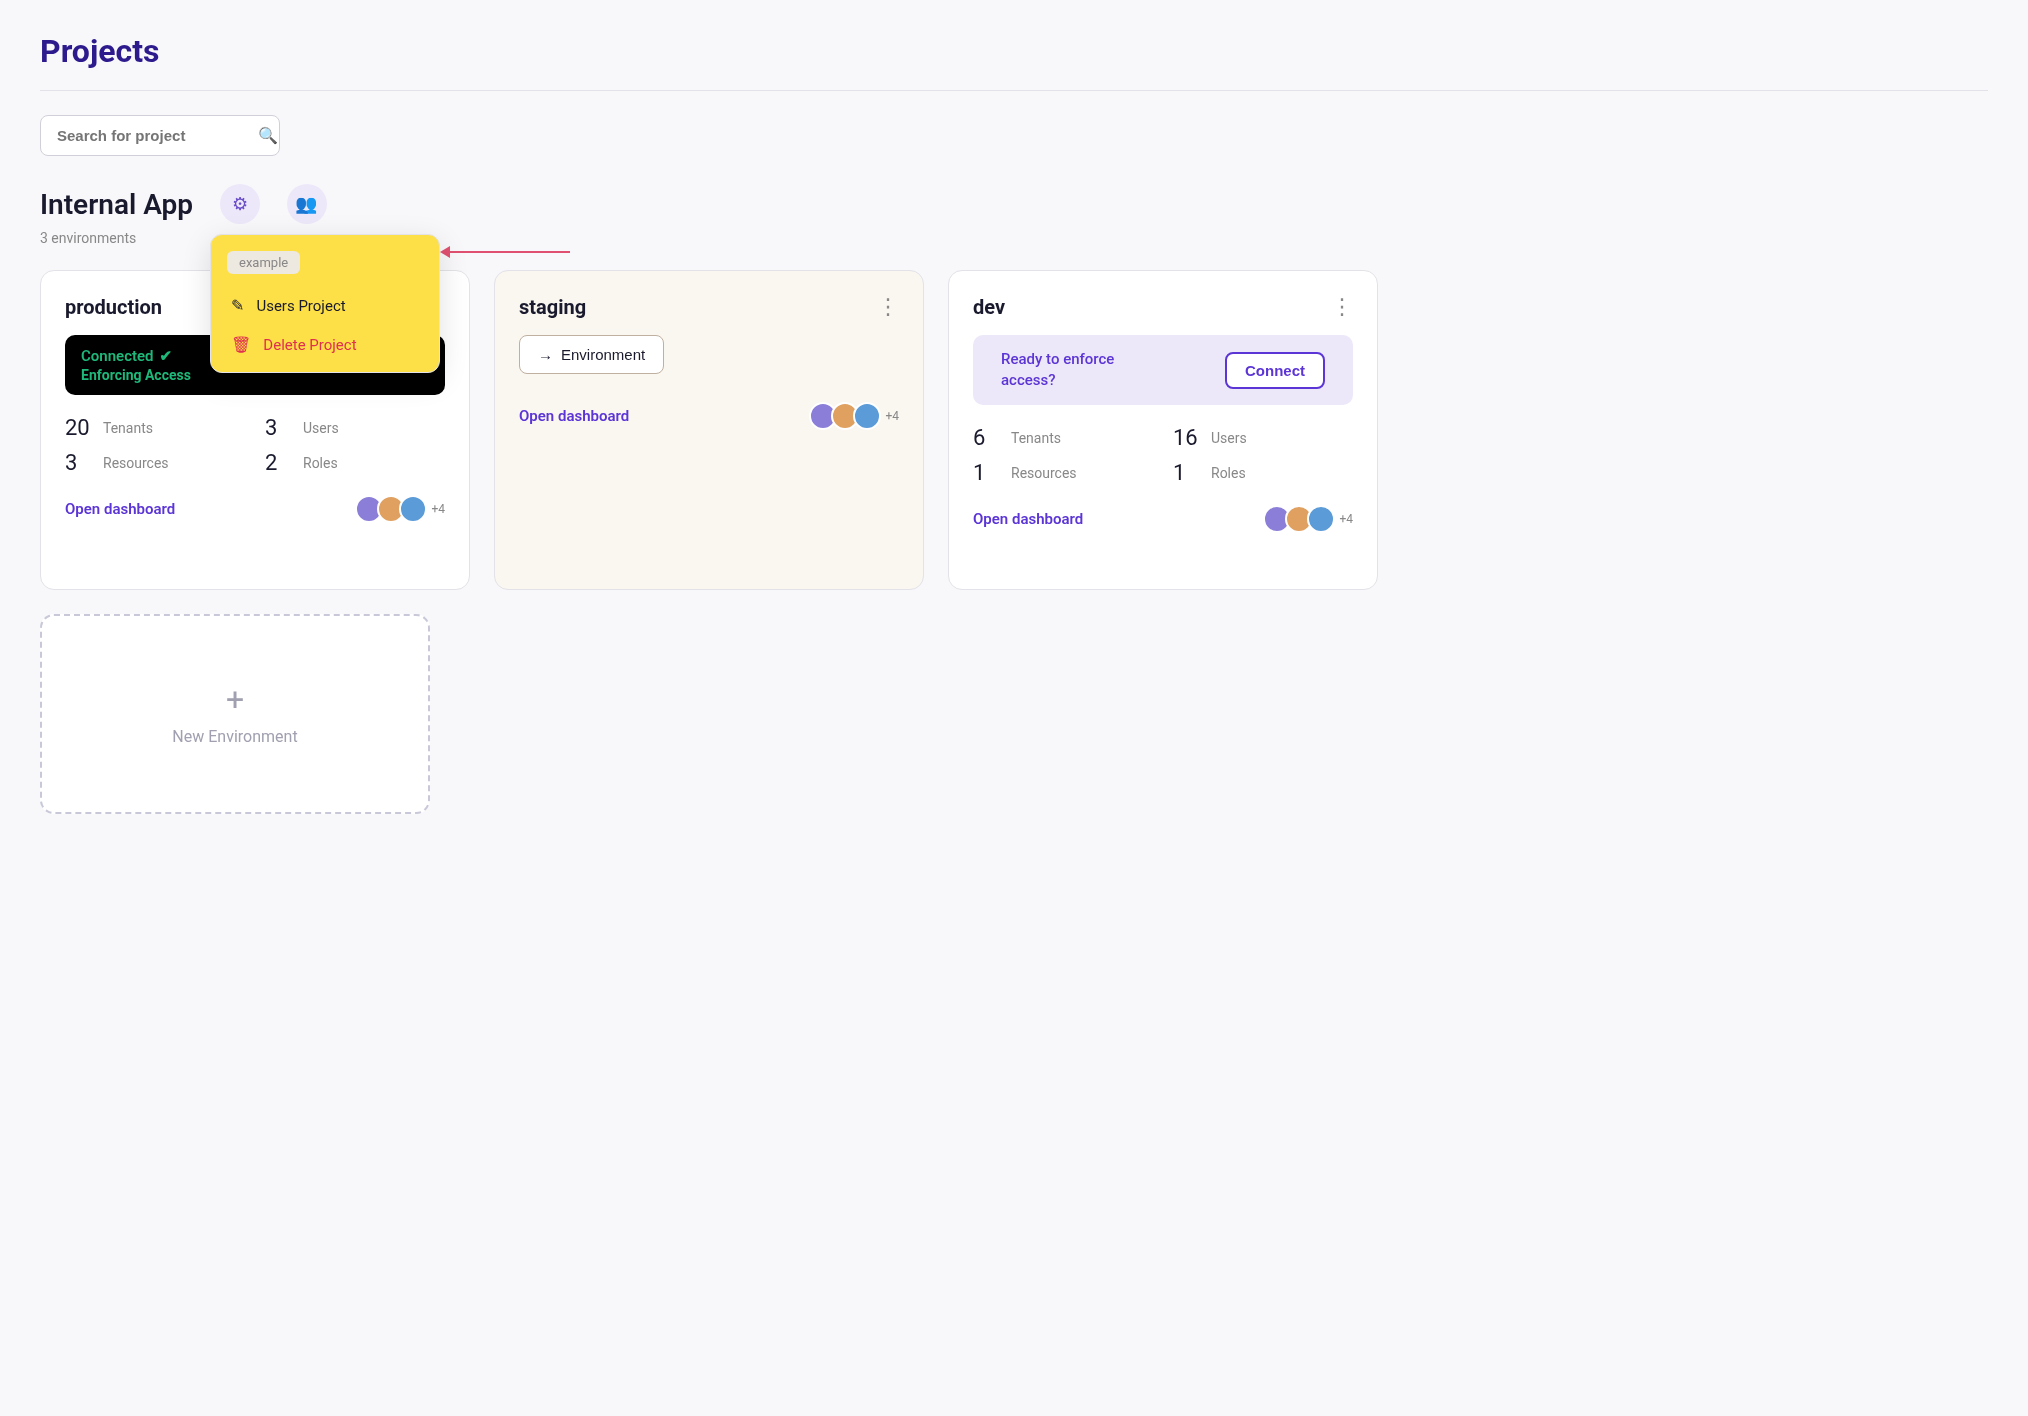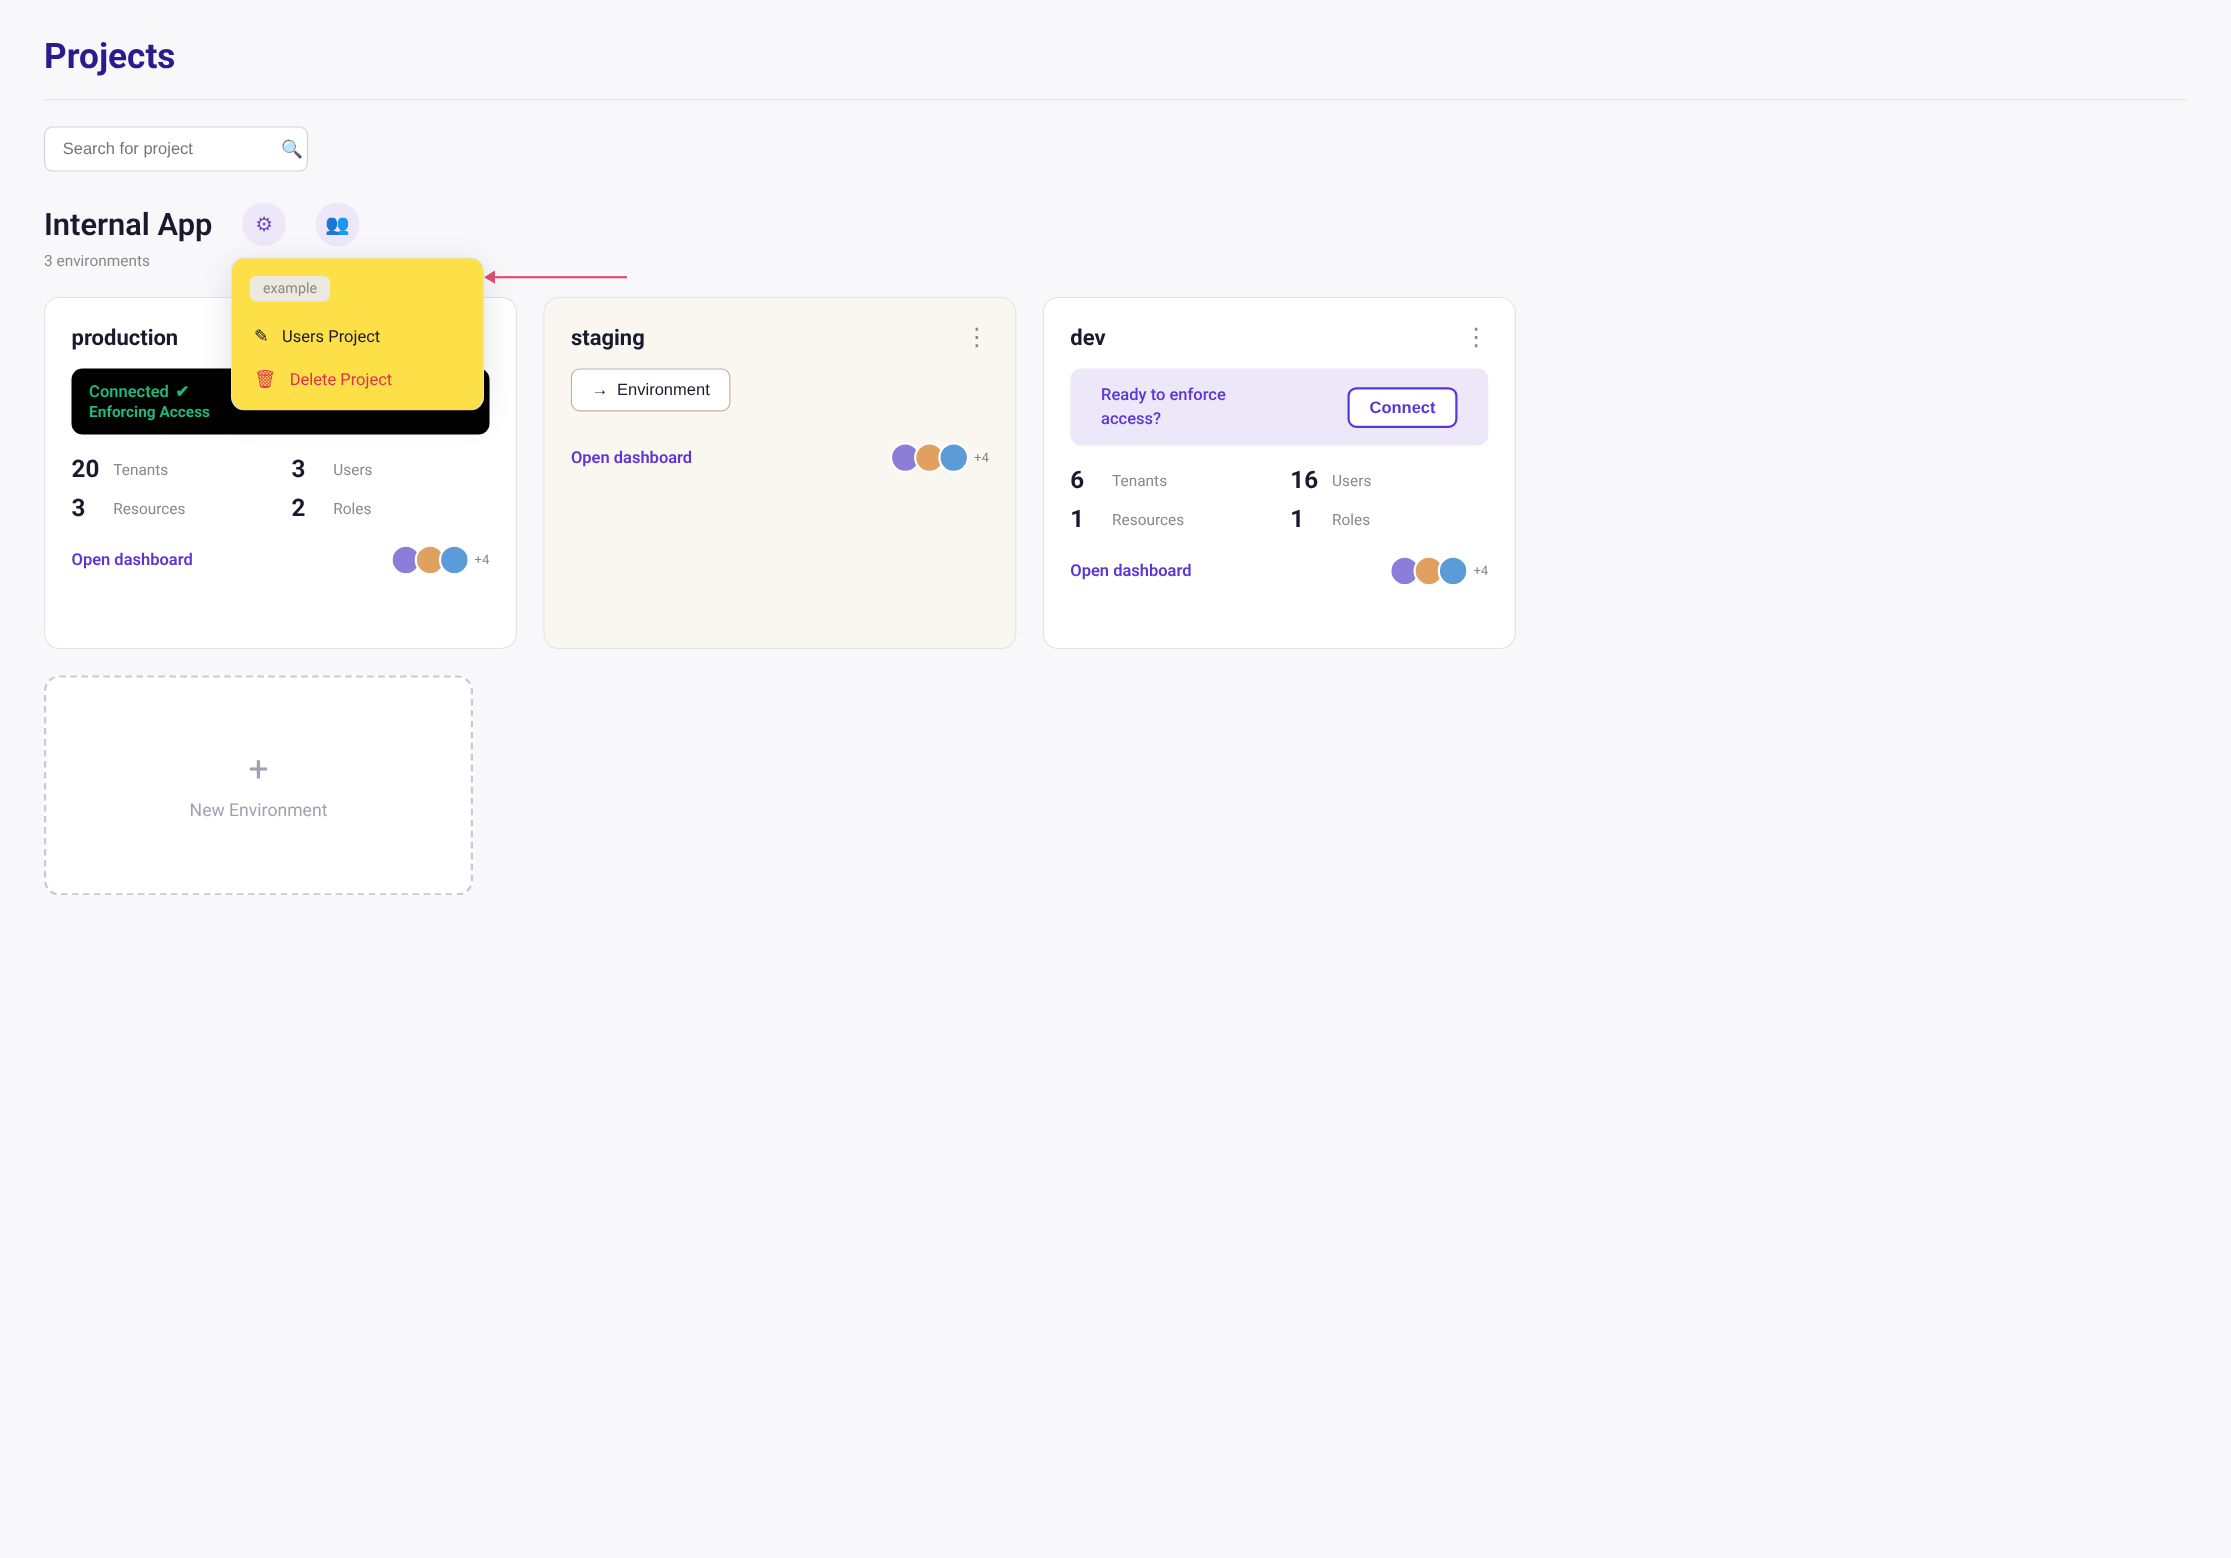--- a/index.html
+++ b/index.html
@@ -31,20 +31,21 @@
       width: 240px;
       margin-bottom: 28px;
     }
     .search-bar input {
       border: none;
       outline: none;
       font-size: 15px;
       color: #0369a1;
       background: transparent;
       flex: 1;
+      font-weight: bold;
     }
     .search-icon {
       color: #888;
       font-size: 16px;
     }
     .project-header {
       display: flex;
       align-items: center;
       gap: 27px;
       margin-bottom: 6px;
@@ -133,21 +134,21 @@
       gap: 10px 20px;
       margin-bottom: 20px;
     }
     .stat-row {
       display: flex;
       align-items: center;
       gap: 10px;
     }
     .stat-num {
       font-size: 22px;
-      font-weight: 700;
+      font-weight: 400;
       color: #1a1a2e;
       min-width: 28px;
     }
     .stat-label {
       font-size: 14px;
       color: #888;
     }
     .card-footer {
       display: flex;
       justify-content: space-between;

